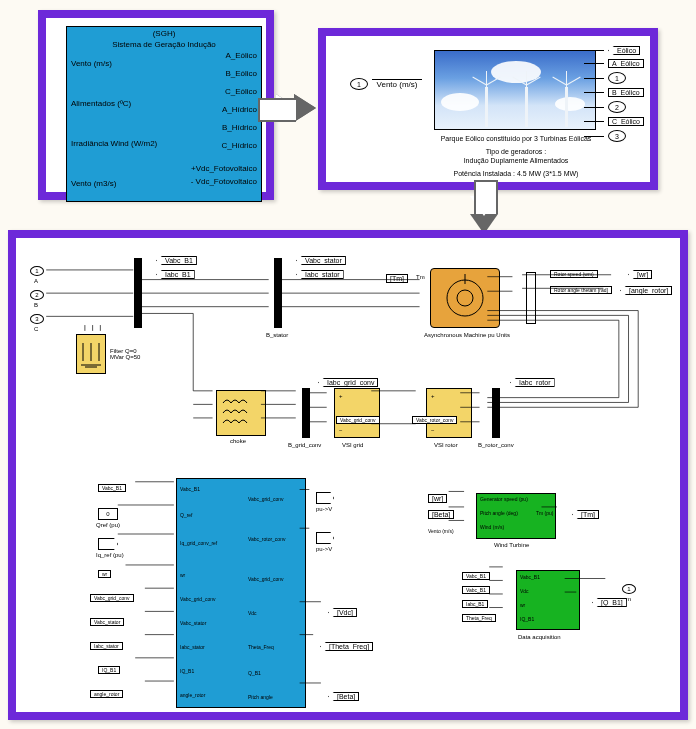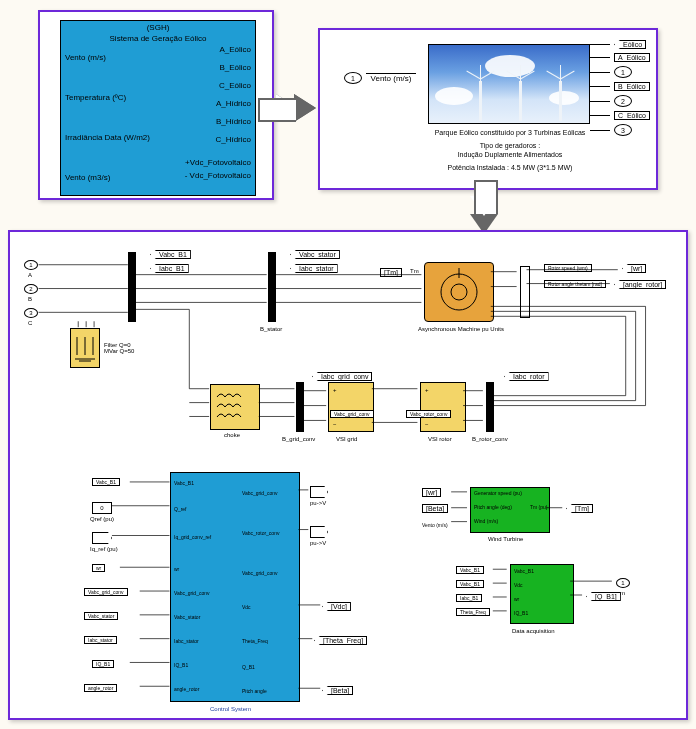--- a/index.html
+++ b/index.html
@@ -7,21 +7,21 @@
     width: 696px;
     height: 729px;
     background: #fdfaf3;
     font-family: Arial, sans-serif;
     font-size: 7px;
     position: relative;
     overflow: hidden;
   }
   .panel {
     position: absolute;
-    border: 2px solid #6d28d9;
+    border: 8px solid #6d28d9;
     background: #fff;
     box-shadow: 2px 2px 4px rgba(0,0,0,0.2);
   }
   
   .top-left { left: 38px; top: 10px; width: 236px; height: 190px; padding: 4px; }
   .sgh-block {
     position: absolute;
     left: 20px; top: 8px; width: 196px; height: 176px;
     background: #1f9dd4;
     border: 1px solid #000;
@@ -181,25 +181,25 @@
   svg.net { position:absolute; left:0; top:0; width:100%; height:100%; pointer-events:none; }
   svg.net line { stroke:#000; stroke-width:0.7; }
 
 </style>
 </head>
 <body>
 
 <div class="panel top-left">
   <div class="sgh-block">
     <div class="sgh-title">(SGH)</div>
-    <div class="sgh-subtitle">Sistema de Geração Eólico</div>
+    <div class="sgh-subtitle">Sistema de Geração Indução</div>
 
     <span class="sgh-port left" style="top:32px">Vento (m/s)</span>
-    <span class="sgh-port left" style="top:72px">Temperatura (ºC)</span>
-    <span class="sgh-port left" style="top:112px">Irradiância Data (W/m2)</span>
+    <span class="sgh-port left" style="top:72px">Alimentados (ºC)</span>
+    <span class="sgh-port left" style="top:112px">Irradiância Wind (W/m2)</span>
     <span class="sgh-port left" style="top:152px">Vento (m3/s)</span>
 
     <span class="sgh-port right" style="top:24px">A_Eólico</span>
     <span class="sgh-port right" style="top:42px">B_Eólico</span>
     <span class="sgh-port right" style="top:60px">C_Eólico</span>
     <span class="sgh-port right" style="top:78px">A_Hídrico</span>
     <span class="sgh-port right" style="top:96px">B_Hídrico</span>
     <span class="sgh-port right" style="top:114px">C_Hídrico</span>
     <span class="sgh-port right" style="top:137px">+Vdc_Fotovoltaico</span>
     <span class="sgh-port right" style="top:150px">- Vdc_Fotovoltaico</span>

